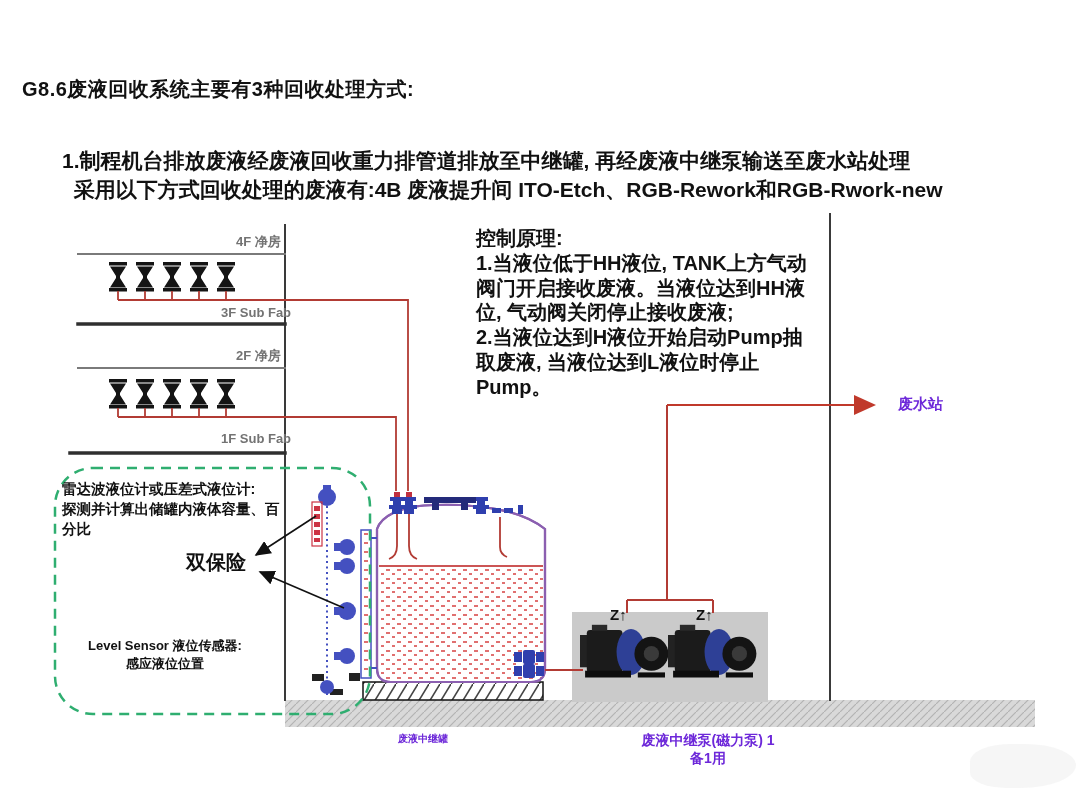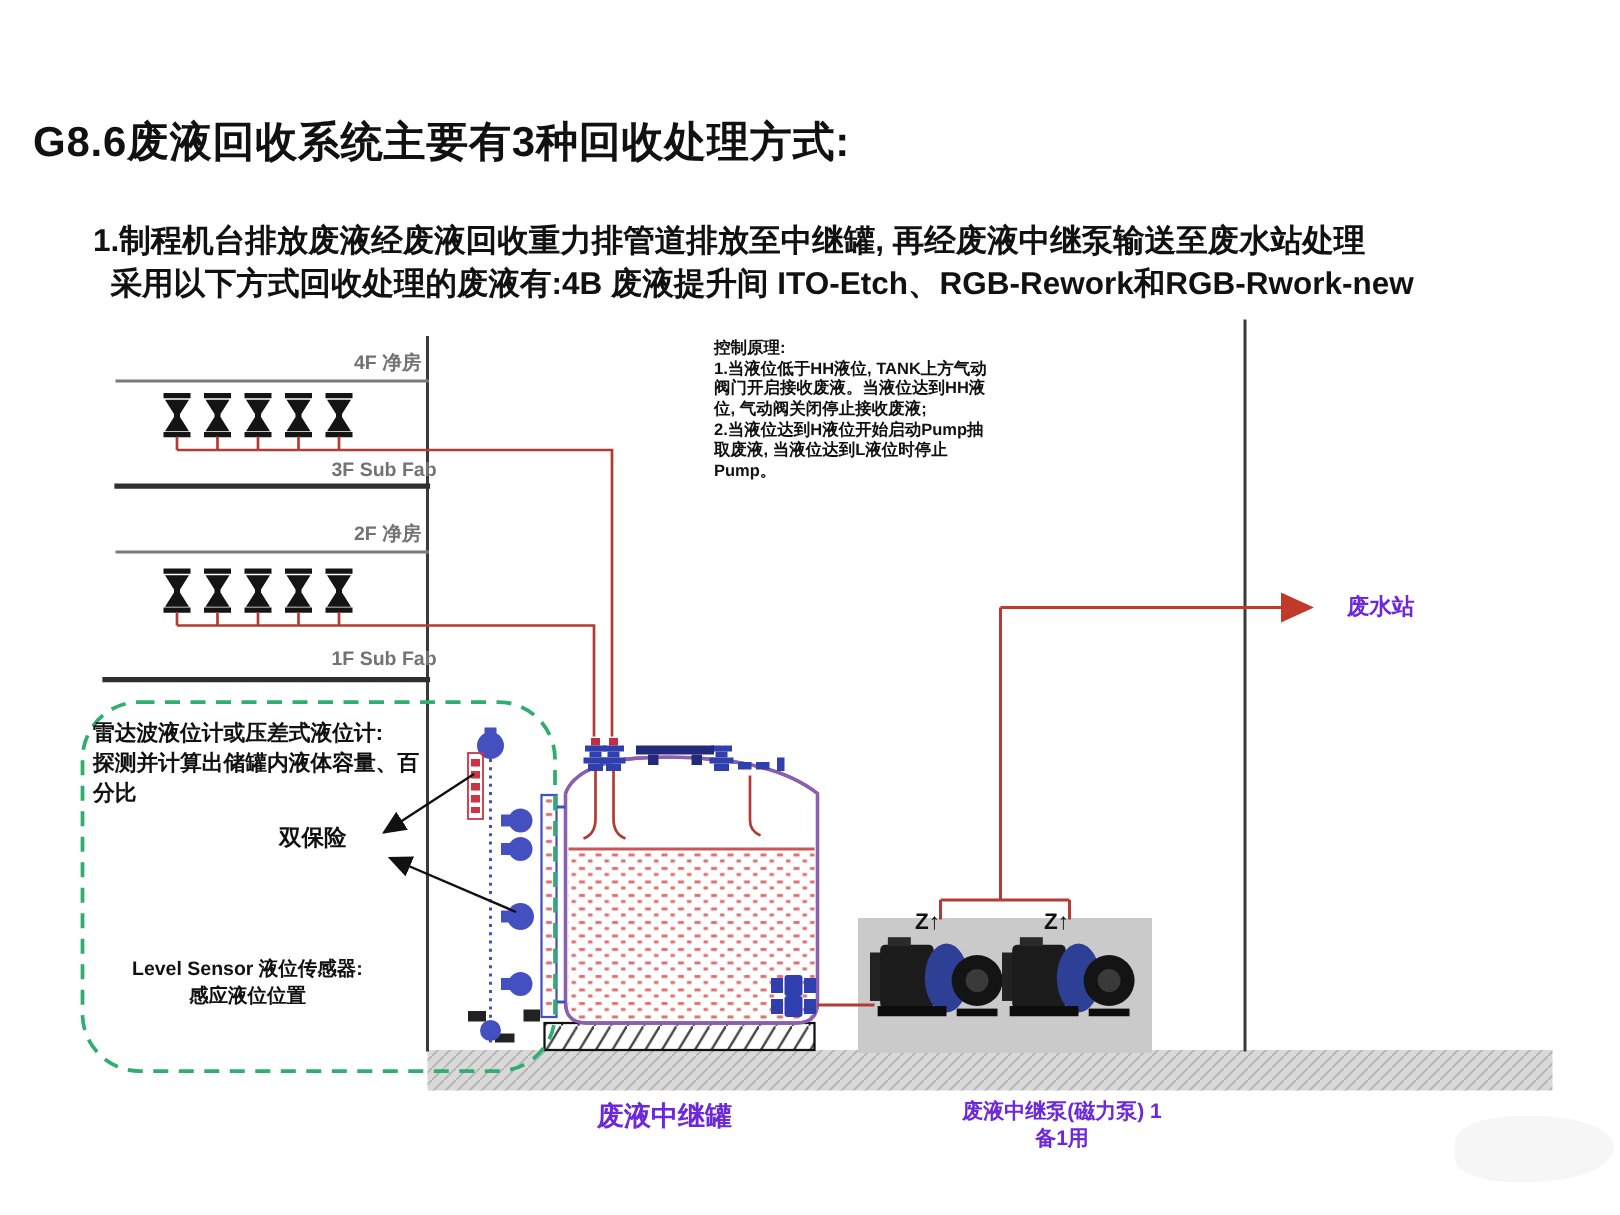--- a/index.html
+++ b/index.html
@@ -1,31 +1,31 @@
 <!DOCTYPE html>
 <html><head>
 <meta charset="utf-8">
 <style>
   html,body{margin:0;padding:0;background:#fff;}
   .slide{position:relative;width:1080px;height:810px;background:#fff;overflow:hidden;
          font-family:"Liberation Sans","DejaVu Sans",sans-serif;color:#111;}
   .abs{position:absolute;}
   .pre{white-space:pre-wrap;}
-  .title{left:22px;top:76px;font-size:28px;font-weight:bold;letter-spacing:.5px;}
+  .title{left:22px;top:76px;font-size:20px;font-weight:bold;letter-spacing:.5px;}
   .intro{left:22px;top:147px;font-size:21px;font-weight:bold;line-height:1.36;margin-left:40px;}
-  .control{left:476px;top:226px;width:356px;font-size:11px;font-weight:600;line-height:1.24;}
+  .control{left:476px;top:226px;width:356px;font-size:20px;font-weight:600;line-height:1.24;}
   .floorlabel{font-size:13px;font-weight:600;color:#737373;}
   .fl4{left:236px;top:233px;} .fl3{left:221px;top:305px;}
   .fl2{left:236px;top:347px;} .fl1{left:221px;top:431px;}
   .radar{left:62px;top:479px;font-size:14.5px;font-weight:bold;line-height:1.38;}
-  .dsafe{left:186px;top:549px;font-size:15px;font-weight:bold;}
+  .dsafe{left:186px;top:549px;font-size:20px;font-weight:bold;}
   .lsensor{left:88px;top:637px;font-size:13px;font-weight:bold;line-height:1.38;text-align:center;}
   .redlbl{color:#6d28d9;font-weight:bold;}
   .wstation{left:898px;top:395px;font-size:15px;}
-  .tanklbl{left:398px;top:732px;font-size:18px;}
+  .tanklbl{left:398px;top:732px;font-size:10px;}
   .pumplbl{left:618px;top:732px;width:180px;text-align:center;font-size:14px;line-height:1.25;}
   .zsym{font-size:15px;font-weight:bold;color:#111;}
   .z1{left:610px;top:606px;} .z2{left:696px;top:606px;}
   .watermark{right:4px;bottom:22px;width:106px;height:44px;background:#f1f1f1;
              border-radius:45% 55% 60% 40%;opacity:.65;}
   svg{position:absolute;left:0;top:0;}
 </style>
 </head>
 <body>
 

